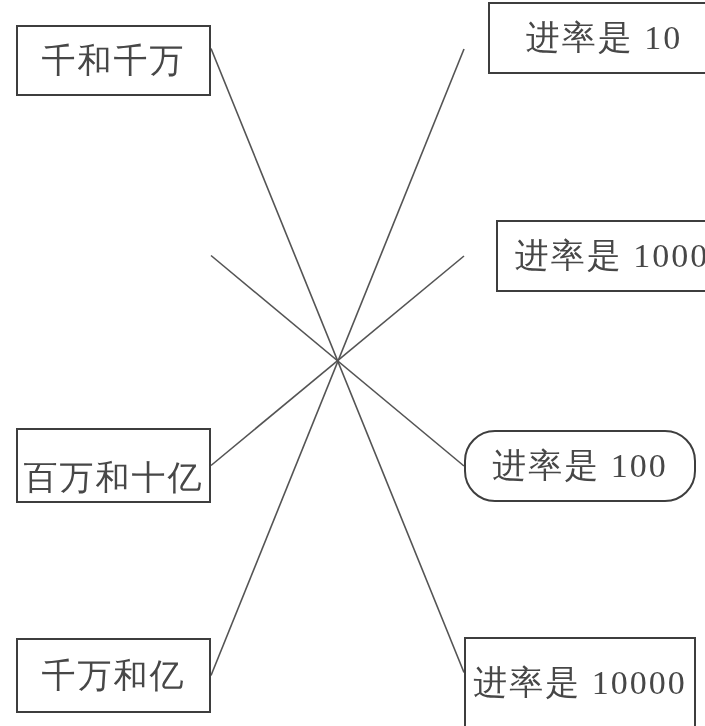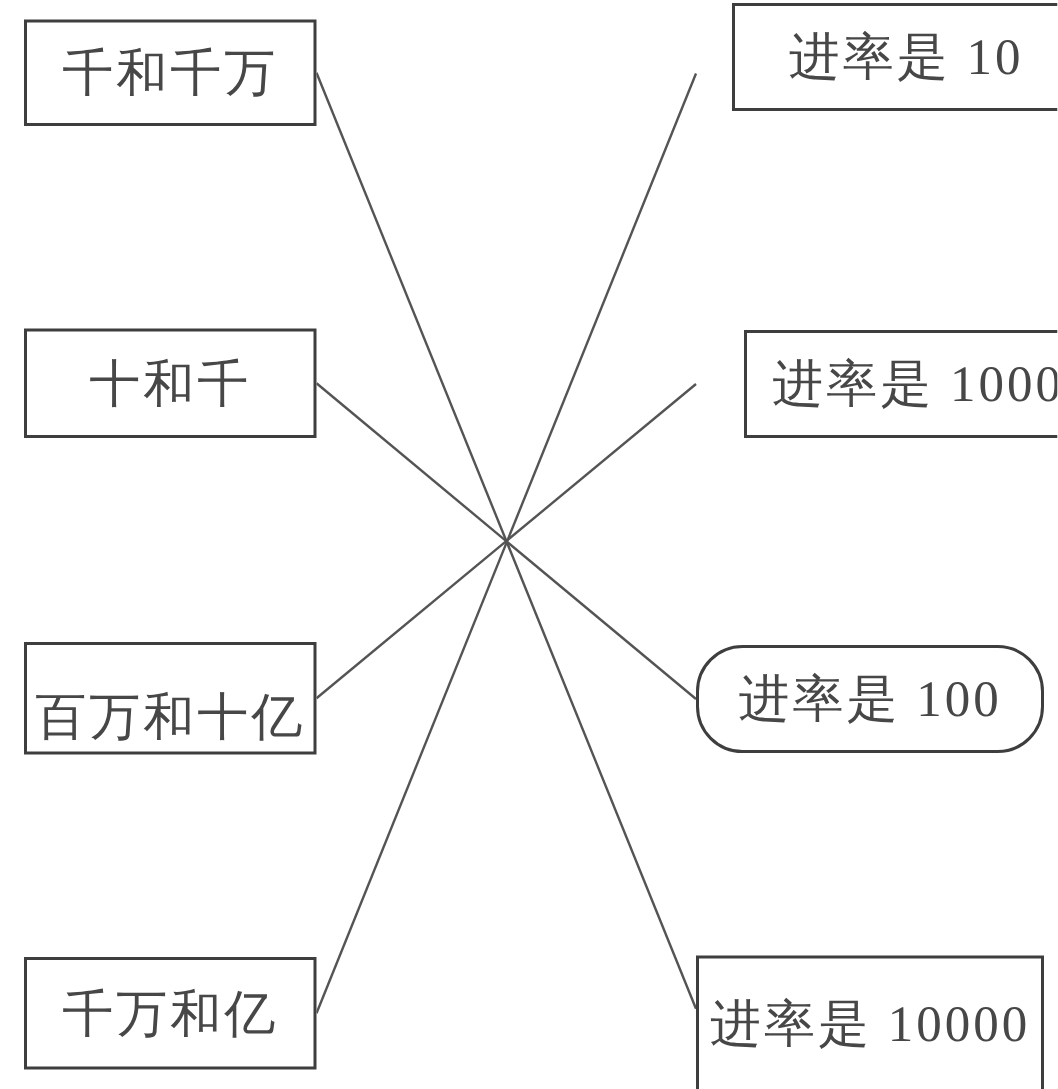--- a/index.html
+++ b/index.html
@@ -31,21 +31,21 @@
     display: flex;
     align-items: center;
     justify-content: center;
     color: var(--text-color, #474747);
     font-size: 34px;
     letter-spacing: 2px;
     white-space: nowrap;
   }
   
   .lbox { left: 16px; width: 195px; }
-  .l0 { top: 13px;  height: 71px; }
+  .l0 { top: 25px;  height: 71px; }
   .l1 { top: 219px; height: 73px; }
   .l2 { top: 428px; height: 75px; align-items: flex-end; }
   .l3 { top: 638px; height: 75px; }
   
   .rbox { left: 464px; width: 232px; }
   .r0 { top: 2px;  height: 72px; margin-left: 24px; }
   .r1 { top: 220px; height: 72px; margin-left: 32px; }
   .r2 { top: 430px; height: 72px; border-radius: 31px; }
   .r3 { top: 637px; height: 91px; }
 </style>
@@ -57,23 +57,20 @@
   <svg class="lines-layer" width="705" height="726" viewBox="0 0 705 726" xmlns="http://www.w3.org/2000/svg">
       <line x1="211" y1="48.5" x2="464" y2="672.5" stroke="#545454" stroke-width="1.6"></line>
       <line x1="211" y1="255.5" x2="464" y2="466" stroke="#545454" stroke-width="1.6"></line>
       <line x1="211" y1="465.5" x2="464" y2="256" stroke="#545454" stroke-width="1.6"></line>
       <line x1="211" y1="675.5" x2="464" y2="49" stroke="#545454" stroke-width="1.6"></line>
     </svg>
 
   <div class="match-box lbox l0">
     <span>千和千万</span>
   </div>
-  <div class="match-box lbox l1">
-    <span>十和千</span>
-  </div>
   <div class="match-box lbox l2">
     <span>百万和十亿</span>
   </div>
   <div class="match-box lbox l3">
     <span>千万和亿</span>
   </div>
 
   <div class="match-box rbox r0">
     <span>进率是 10</span>
   </div>

